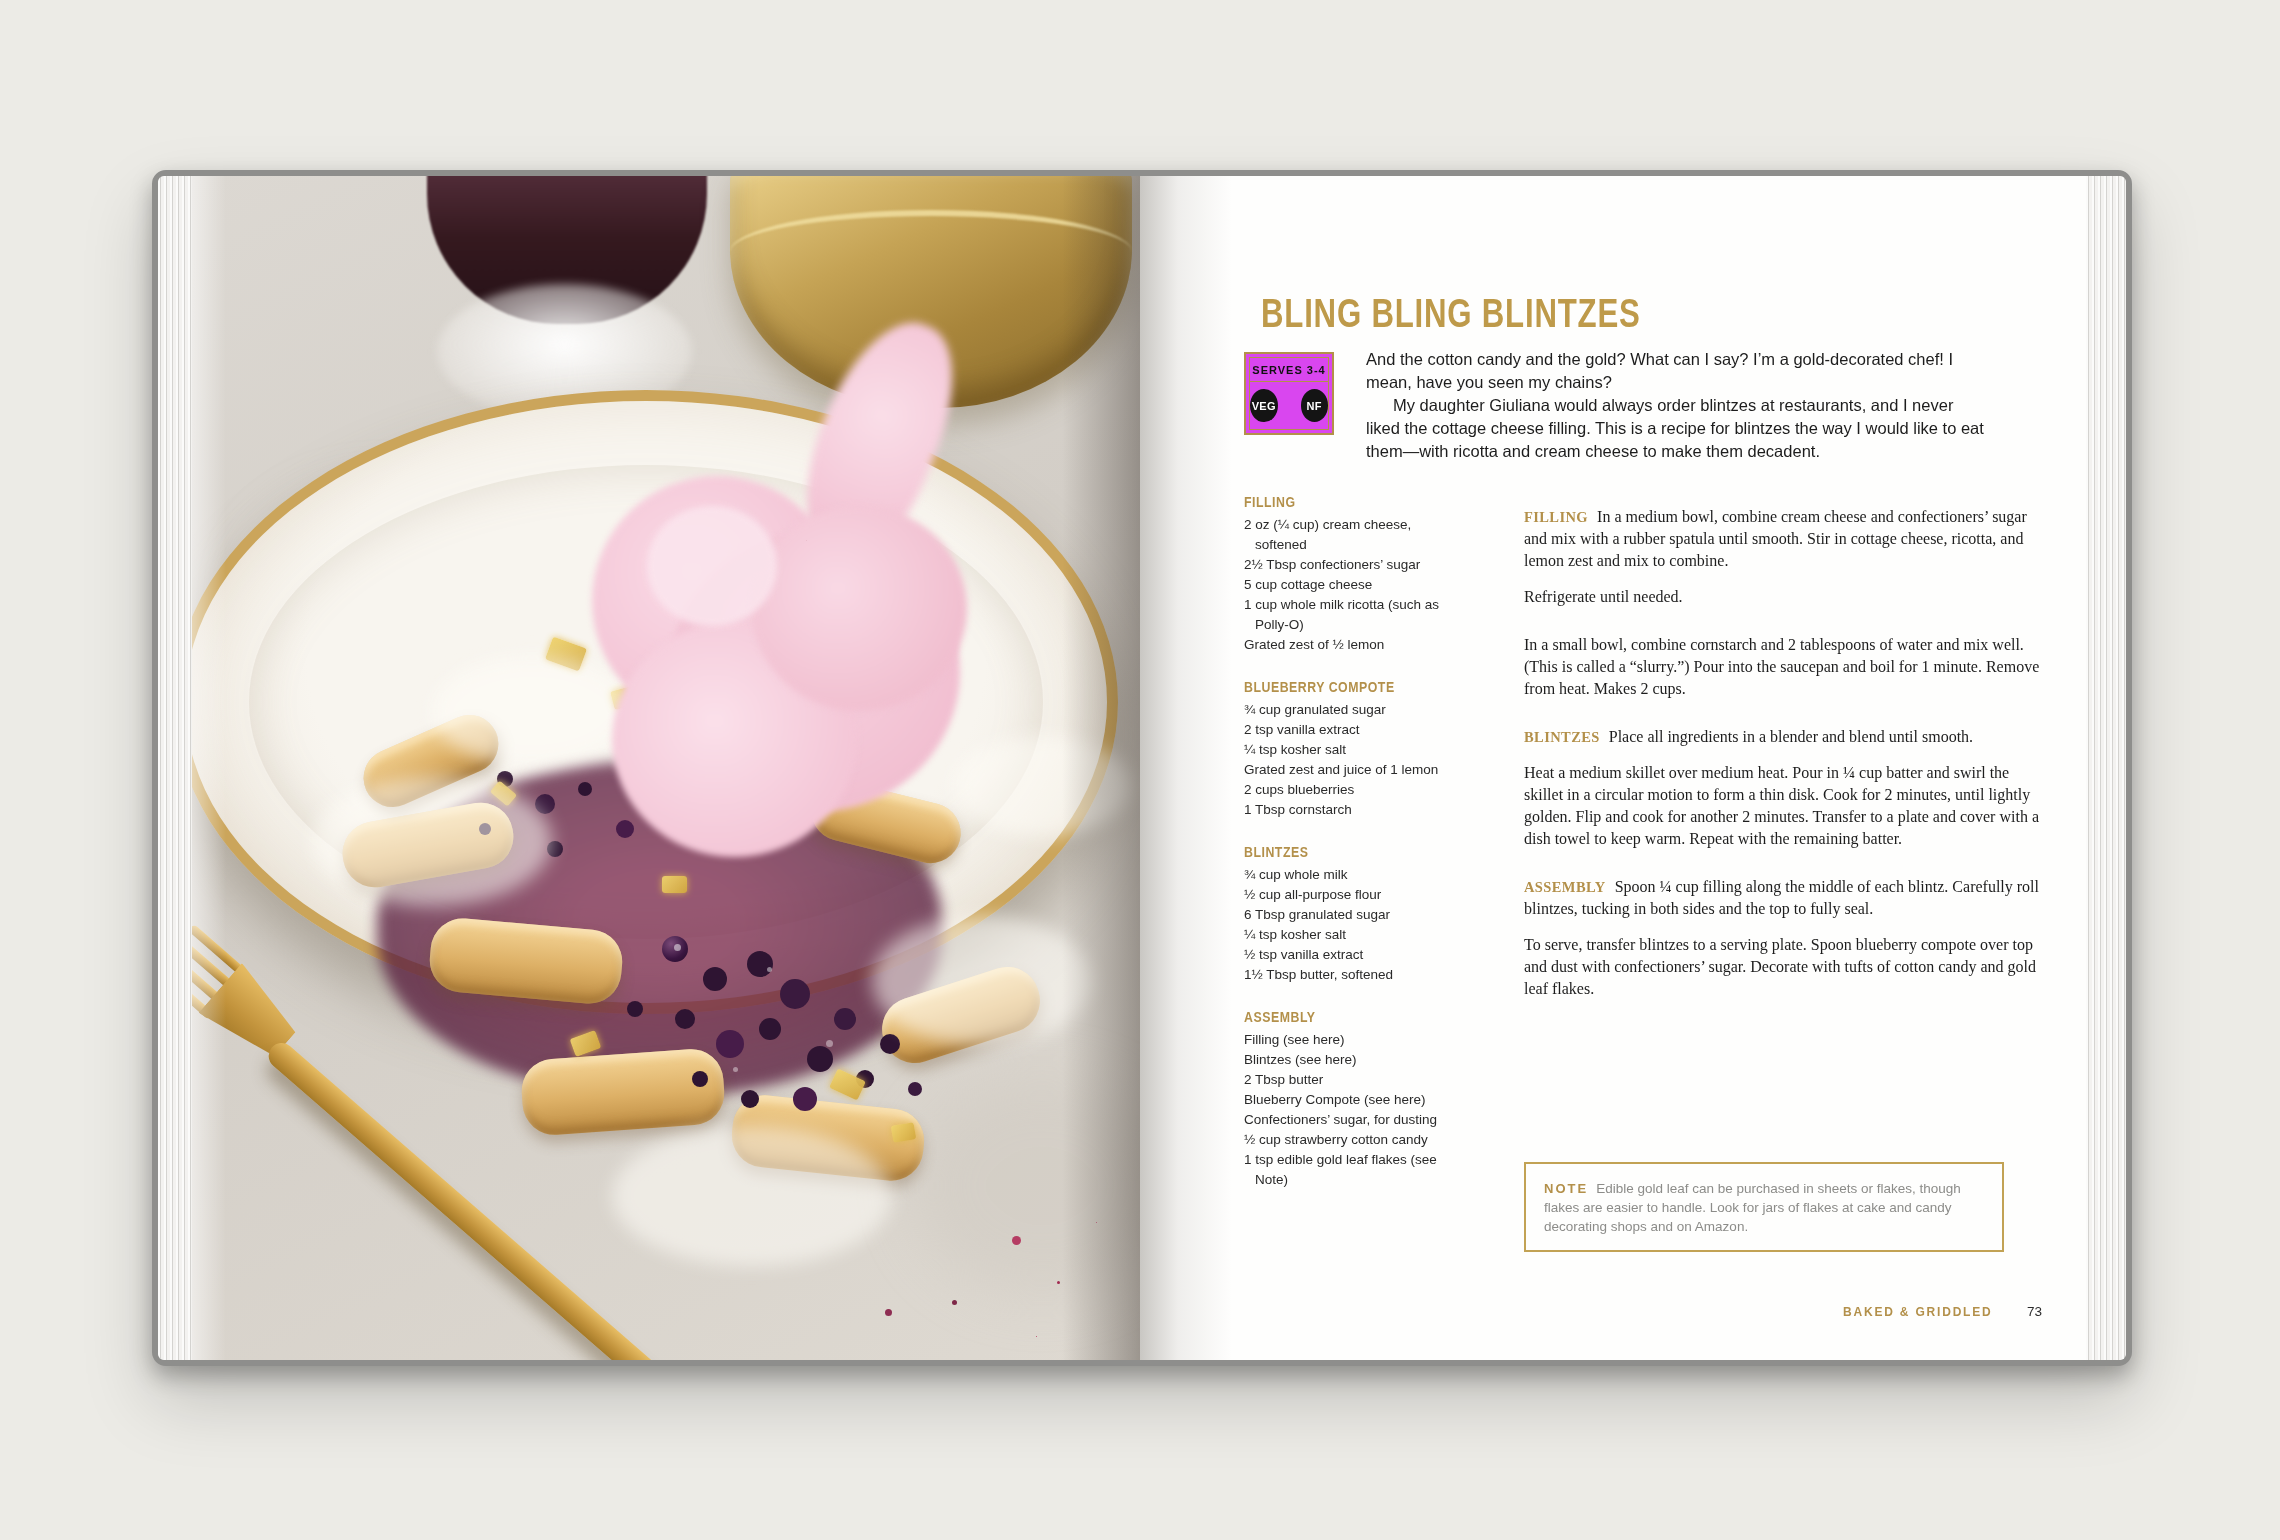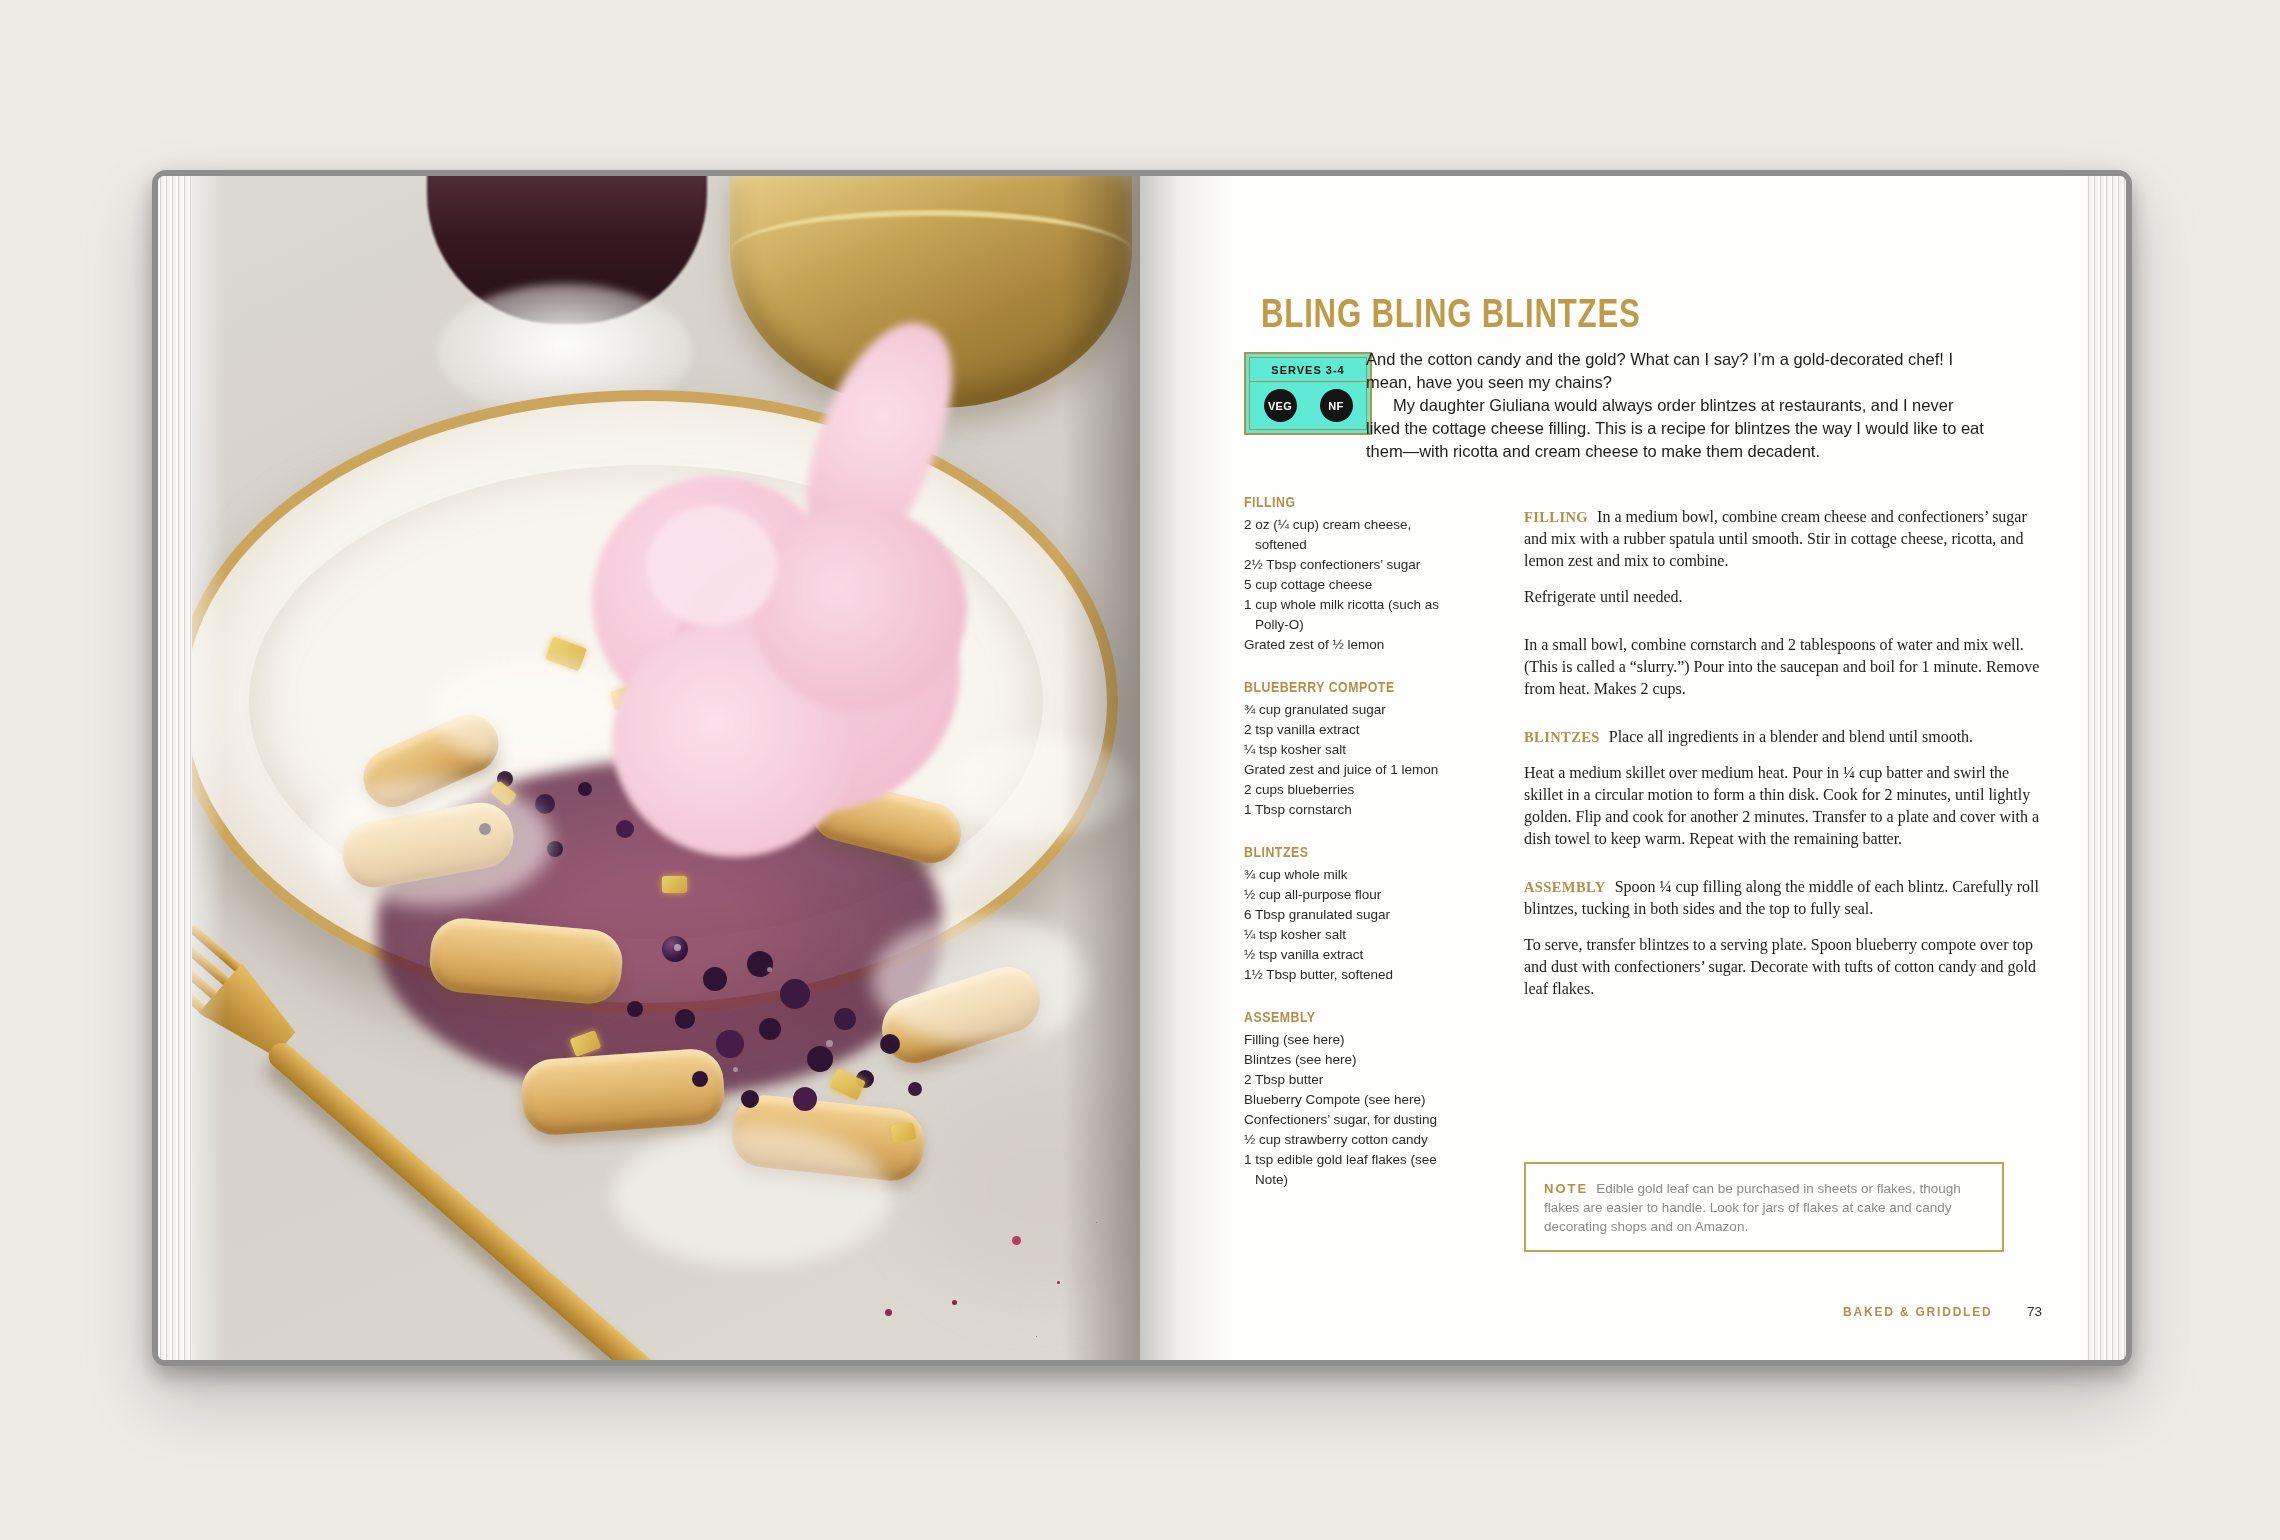--- a/index.html
+++ b/index.html
@@ -54,22 +54,22 @@
   .photo-edge-light{position:absolute;left:0;top:0;bottom:0;width:34px;
         background:linear-gradient(90deg,rgba(255,255,255,.55),rgba(255,255,255,0));}
 
   
   .page-recipe{position:absolute;left:982px;top:0;width:946px;height:1184px;background:#FEFEFD;overflow:hidden;}
   .spine-shade{position:absolute;left:0;top:0;bottom:0;width:92px;
         background:linear-gradient(90deg,#c9c7c3 0,#efeeec 38px,rgba(255,255,255,0) 92px);}
   .title{position:absolute;left:104px;top:100px;margin:17px;font-size:40px;line-height:1;color:#BE9A4A;
          font-weight:700;white-space:nowrap;}
   .title span{display:inline-block;transform:scaleX(.78);transform-origin:left center;letter-spacing:1px;}
-  .badge{position:absolute;left:104px;top:176px;width:128px;box-sizing:border-box;
-         border:2px solid #B3904A;padding:3px;background:#5eead4;}
+  .badge{position:absolute;left:104px;top:176px;width:90px;box-sizing:border-box;
+         border:2px solid #B3904A;padding:3px;background:#d946ef;}
   .badge-top{border:1px solid #B3904A;border-bottom:none;text-align:center;font-size:11px;font-weight:700;
          letter-spacing:1px;padding:6px 2px 5px;color:#111;}
   .badge-bottom{border:1px solid #B3904A;border-top:1px solid #B3904A;display:flex;gap:23px;
          justify-content:center;padding:7px 0;}
   .tag-circle{width:33px;height:33px;border-radius:50%;background:#141414;color:#fff;font-size:11px;
          font-weight:700;display:flex;align-items:center;justify-content:center;letter-spacing:.3px;}
   .intro{position:absolute;left:226px;top:172px;width:620px;font-size:16.5px;line-height:23px;color:#1d1d1d;}
   .intro p{margin:0;}
   .intro p+p{text-indent:27px;}
   .ing-col{position:absolute;left:104px;top:318px;width:215px;}

